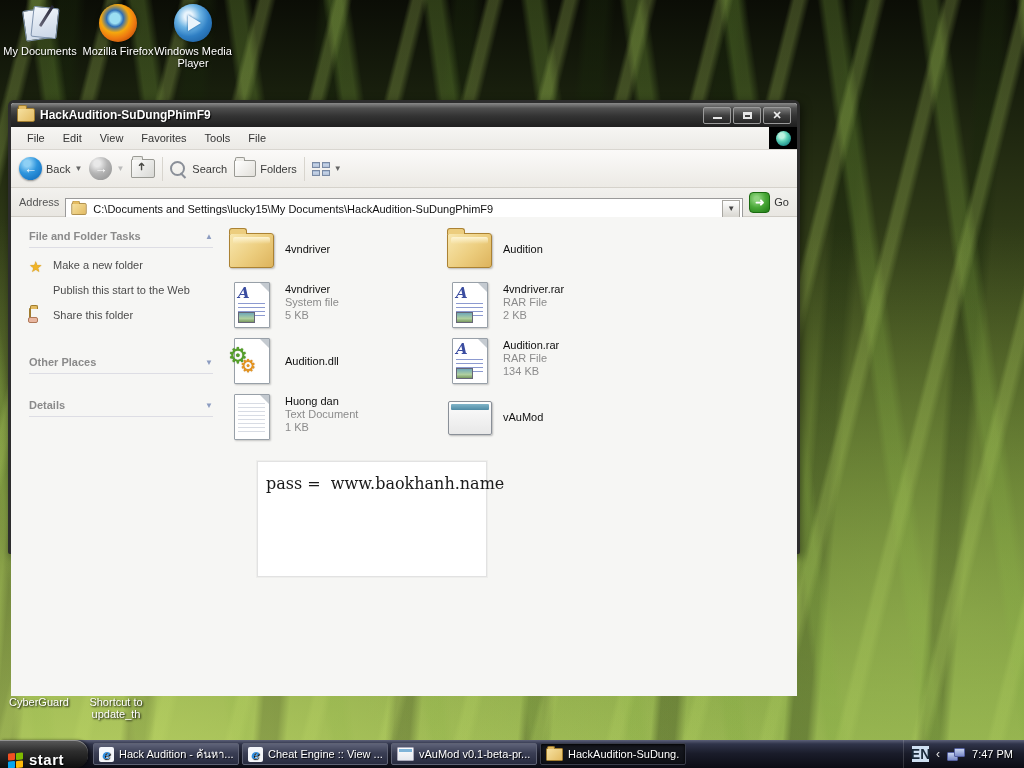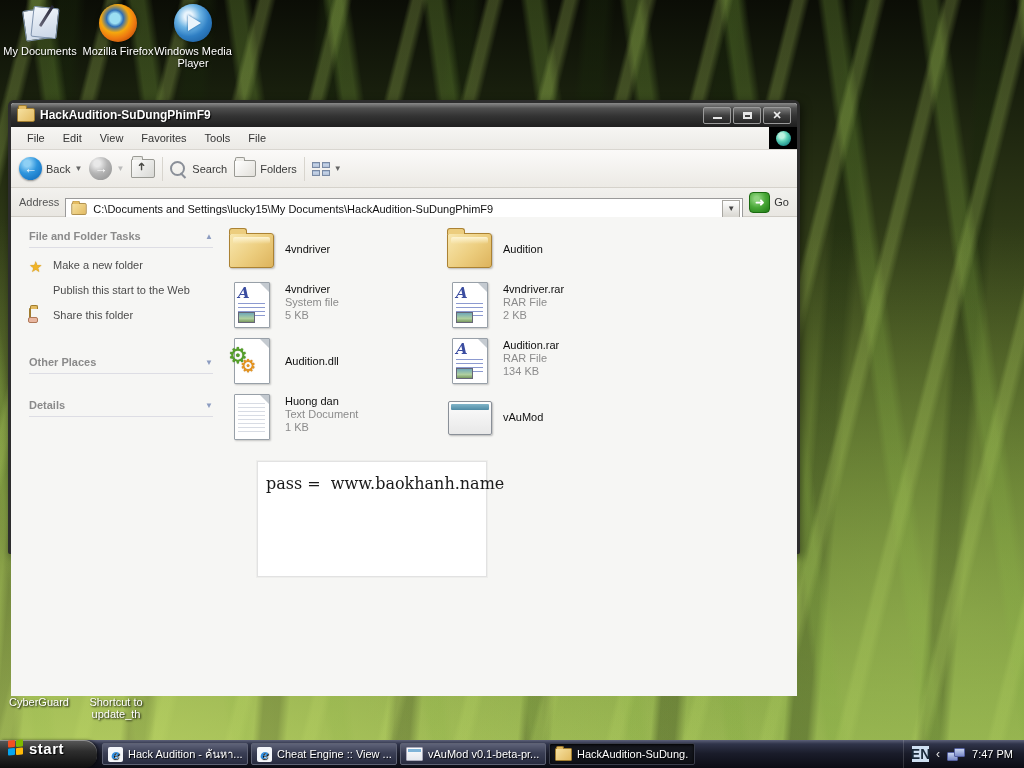--- a/index.html
+++ b/index.html
@@ -166,21 +166,21 @@
       background:linear-gradient(#7fb4c8,#4f8aa4);border-radius:1px;}
 
   .note-box{position:absolute;left:246px;top:244px;width:228px;height:114px;background:#fff;
       border:1px solid #e2e2e2;box-shadow:0 0 0 1px rgba(0,0,0,.03);}
   .note-box .note{font-family:"DejaVu Serif",serif;font-size:16px;color:#1a1a1a;
       padding:12px 0 0 8px;white-space:pre;}
 
   
   .taskbar{position:absolute;left:0;top:740px;width:1024px;height:28px;display:flex;align-items:center;
       background:linear-gradient(180deg,#5c6078 0%,#30344a 14%,#1a1c2a 48%,#0b0c14 100%);}
-  .start{width:97px;height:28px;border-radius:0 13px 13px 0;display:flex;align-items:flex-start;gap:6px;
+  .start{width:88px;height:28px;border-radius:0 13px 13px 0;display:flex;align-items:flex-end;gap:6px;
       padding-left:8px;box-sizing:border-box;cursor:pointer;
       background:linear-gradient(180deg,#5a5a5a 0%,#2e2e2e 40%,#0e0e0e 100%);
       box-shadow:inset 0 1px 0 rgba(255,255,255,.35), 2px 0 3px rgba(0,0,0,.5);}
   .start .label{color:#fff;font-size:15px;font-weight:bold;letter-spacing:.5px;text-shadow:1px 1px 1px #000;}
   .flag{display:grid;grid-template-columns:7px 7px;grid-template-rows:7px 7px;gap:1px;transform:skewY(-4deg);}
   .flag i{border-radius:1px;}
   .flag .f1{background:#f25022;} .flag .f2{background:#7fba00;}
   .flag .f3{background:#05a6f0;} .flag .f4{background:#ffba08;}
   .tasks{display:flex;gap:3px;margin-left:5px;}
   .task{width:146px;height:22px;box-sizing:border-box;border:1px solid #5e6274;border-radius:2px;

